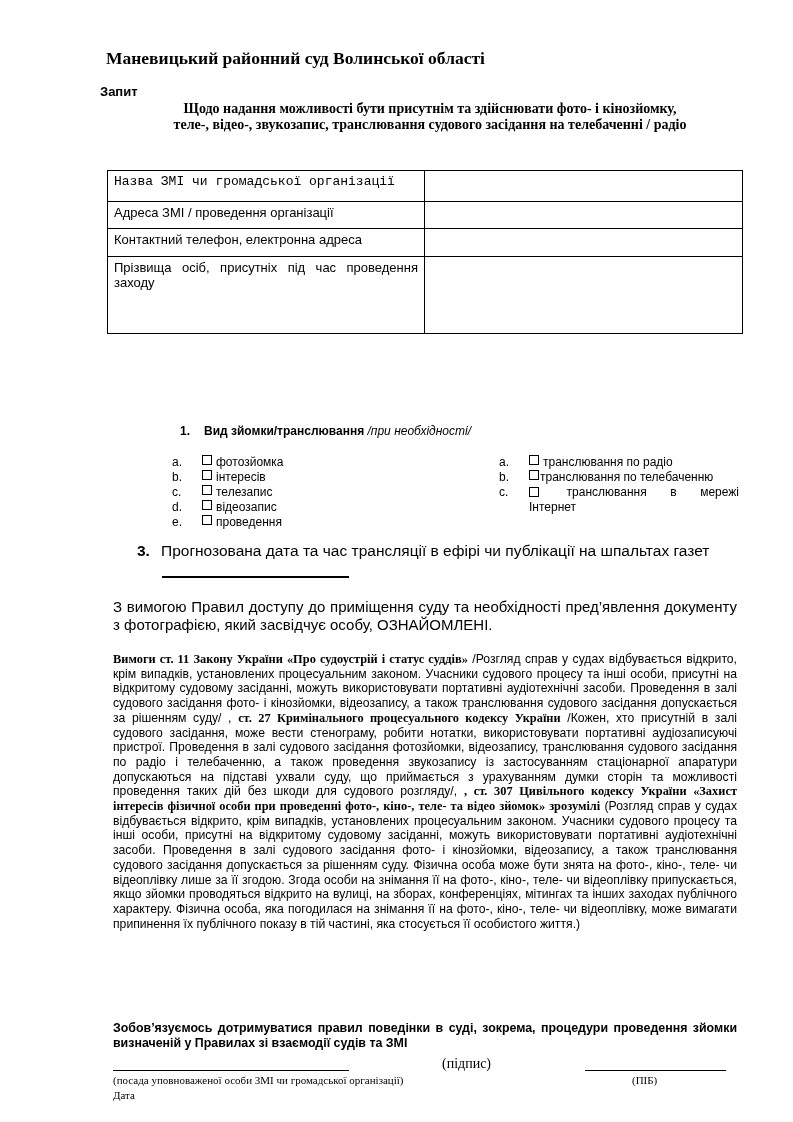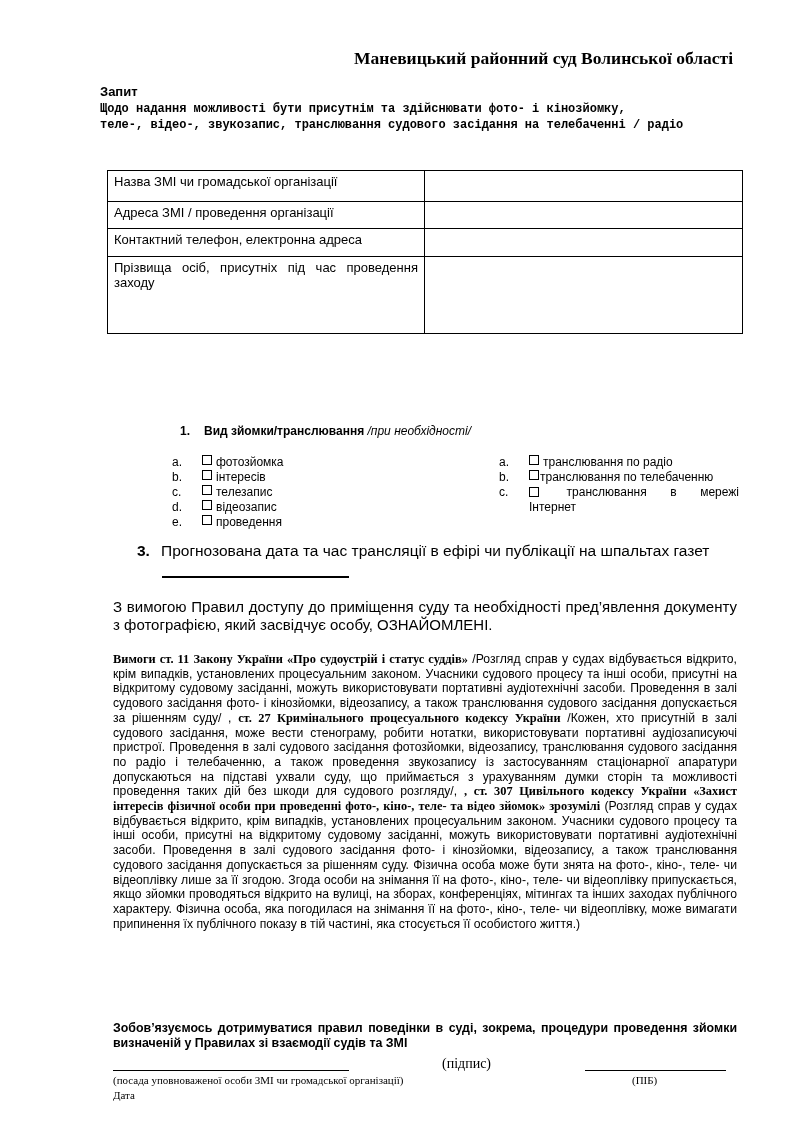--- a/index.html
+++ b/index.html
@@ -1,26 +1,26 @@
 <!DOCTYPE html>
 <html><head>
 <meta charset="utf-8">
 <style>
   html, body { margin: 0; padding: 0; background: #ffffff; }
   body { width: 793px; height: 1122px; position: relative; overflow: hidden; color: #000; }
   .abs { position: absolute; }
 
-  .court { left: 96px; width: 637px; top: 48px; text-align: right; font-family: "Liberation Serif", serif; font-weight: bold; font-size: 17.5px; }
+  .court { left: 106px; width: 637px; top: 48px; font-family: "Liberation Serif", serif; font-weight: bold; font-size: 17.5px; }
   .req-title { left: 100px; width: 660px; top: 84px; text-align: left; font-family: "Liberation Sans", sans-serif; font-weight: bold; font-size: 13px; }
-  .req-sub { left: 100px; width: 660px; top: 101px; text-align: left; font-family: Liberation Mono, monospace; font-weight: bold; font-size: 12px; line-height: 16px; }
+  .req-sub { left: 100px; width: 660px; top: 101px; text-align: center; font-family: Liberation Serif, serif; font-weight: bold; font-size: 14px; line-height: 16px; }
 
   table.info { position: absolute; left: 107px; top: 170px; width: 636px; border-collapse: collapse; font-family: "Liberation Sans", sans-serif; font-size: 13px; }
   table.info td { border: 1px solid #000; vertical-align: top; padding: 3px 6px; }
   table.info td.label { width: 304px; text-align: justify; text-align-last: left; }
-  .r1 { height: 31px; } .r2 { height: 27px; } .r3 { height: 27px; } .r4 { height: 28px; margin-top: 39px; } .r5 { height: 77px; }
+  .r1 { height: 31px; font-family: Liberation Mono, monospace; } .r2 { height: 27px; } .r3 { height: 27px; } .r4 { height: 28px; margin-top: 39px; } .r5 { height: 77px; }
 
   .sec1 { left: 137px; top: 424px; font-family: "Liberation Sans", sans-serif; font-size: 12px; margin-left: 43px; }
   .sec1 .num { font-weight: bold; display: inline-block; width: 24px; }
   .sec1 .title { font-weight: bold; }
   .sec1 .note { font-style: italic; }
 
   .opts { font-family: "Liberation Sans", sans-serif; font-size: 12px; line-height: 15px; }
   .opts .row { display: flex; }
   .opts .letter { width: 30px; padding-left: 0; }
   .optsL { left: 172px; top: 455px; width: 250px; }

